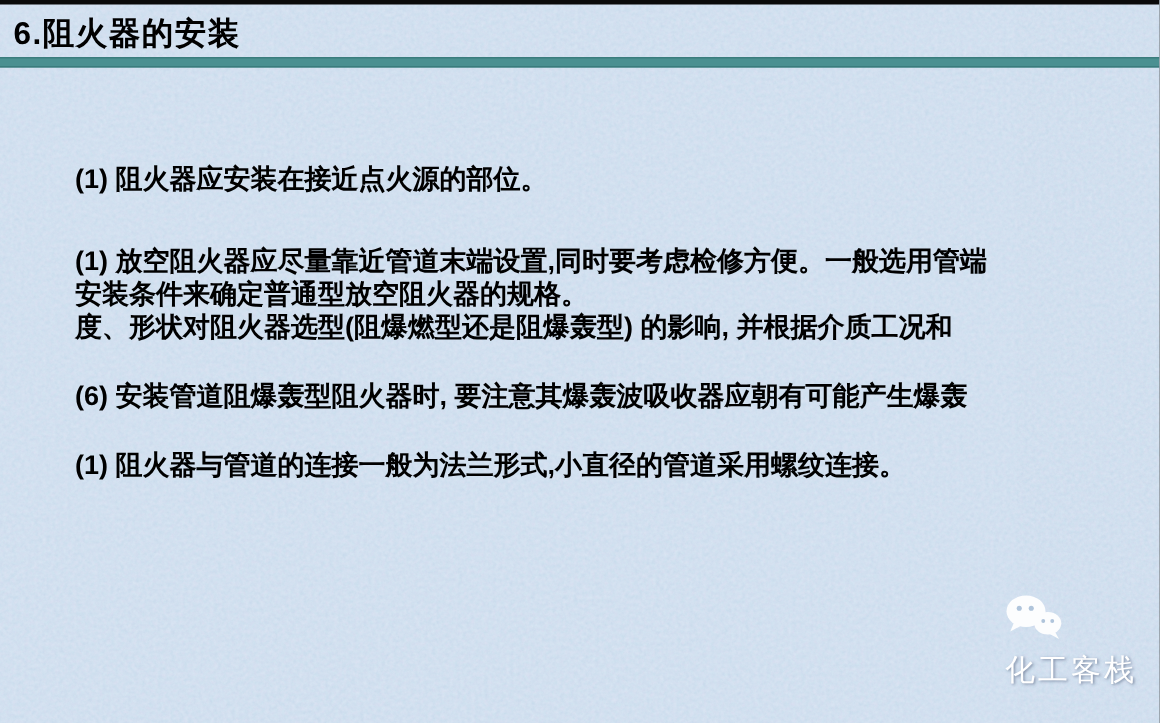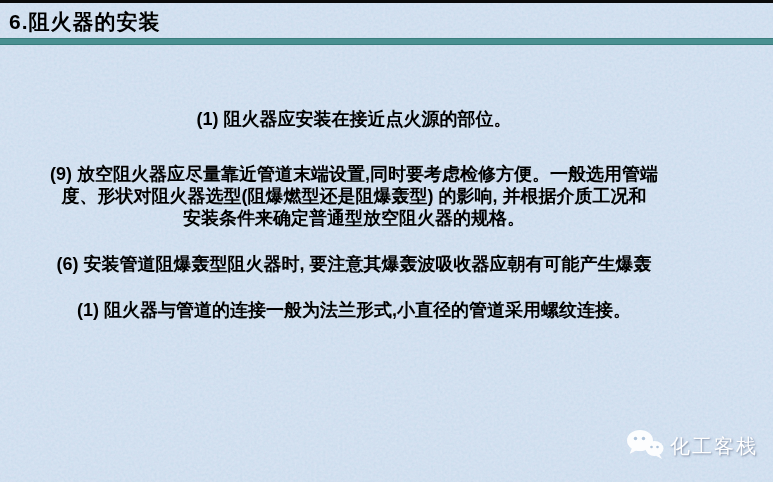--- a/index.html
+++ b/index.html
@@ -24,27 +24,27 @@
   .divider{
     position:absolute;left:0;top:38px;width:773px;height:7px;
     background:#4a9091;border-top:1px solid #3a7c7d;border-bottom:1px solid #3a7c7d;
     box-sizing:border-box;z-index:2;
   }
   .content{
     position:absolute;left:50px;top:108px;z-index:2;
     color:#000;font-weight:700;font-size:18px;line-height:22px;
   }
   .para{margin:0;}
-  .para .line{white-space:nowrap;text-align:center;}
+  .para .line{white-space:nowrap;}
   .para-1{margin-bottom:33px;}
   .para-2{margin-bottom:24px;}
   .para-3{margin-bottom:24px;}
   .watermark{
     position:absolute;right:15px;bottom:22px;z-index:2;
-    display:flex;align-items:flex-end;gap:6px;
+    display:flex;align-items:flex-start;gap:6px;flex-direction:column;
   }
   .wc-text{
     color:#ffffff;font-size:20px;font-weight:400;letter-spacing:2px;
     text-shadow:1px 1px 2px rgba(110,125,150,0.85);
     white-space:nowrap;
   }
 </style>
 </head>
 <body>
 
@@ -70,23 +70,23 @@
 
   <div class="title">6.阻火器的安装</div>
 
   <div class="divider"></div>
 
   <div class="content">
     <div class="para para-1">
       <div class="line">(1) 阻火器应安装在接近点火源的部位。</div>
     </div>
     <div class="para para-2">
-      <div class="line">(9) 放空阻火器应尽量靠近管道末端设置,同时要考虑检修方便。一般选用管端</div>
+      <div class="line">(1) 放空阻火器应尽量靠近管道末端设置,同时要考虑检修方便。一般选用管端</div>
+      <div class="line">安装条件来确定普通型放空阻火器的规格。</div>
       <div class="line">度、形状对阻火器选型(阻爆燃型还是阻爆轰型) 的影响, 并根据介质工况和</div>
-      <div class="line">安装条件来确定普通型放空阻火器的规格。</div>
     </div>
     <div class="para para-3">
       <div class="line">(6) 安装管道阻爆轰型阻火器时, 要注意其爆轰波吸收器应朝有可能产生爆轰</div>
     </div>
     <div class="para para-4">
       <div class="line">(1) 阻火器与管道的连接一般为法兰形式,小直径的管道采用螺纹连接。</div>
     </div>
   </div>
 
   <div class="watermark">

